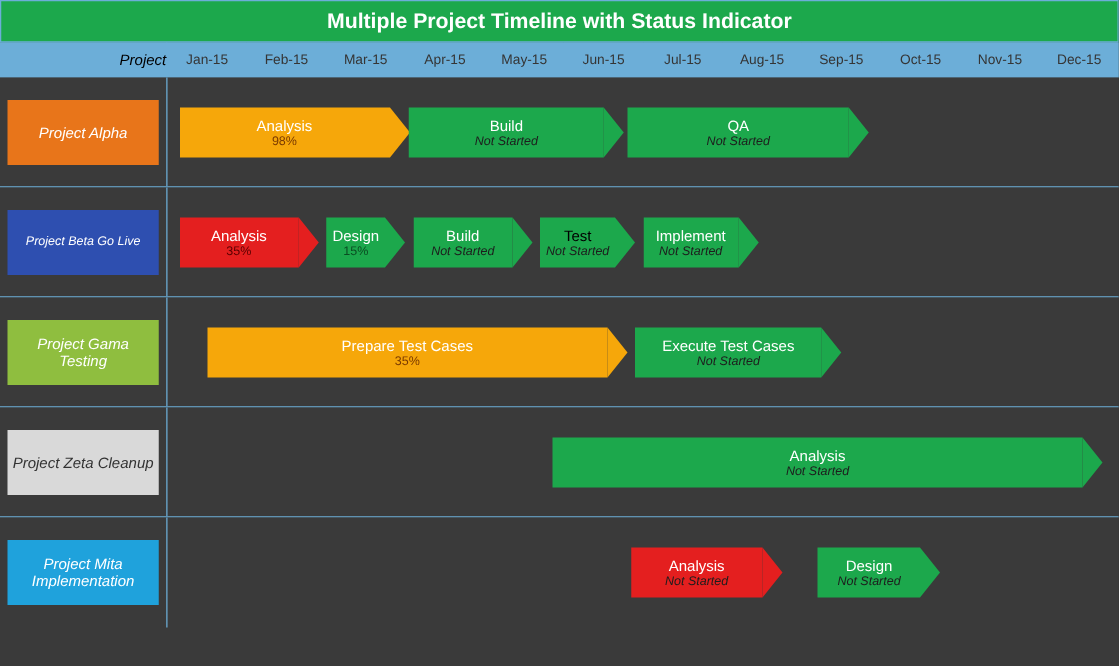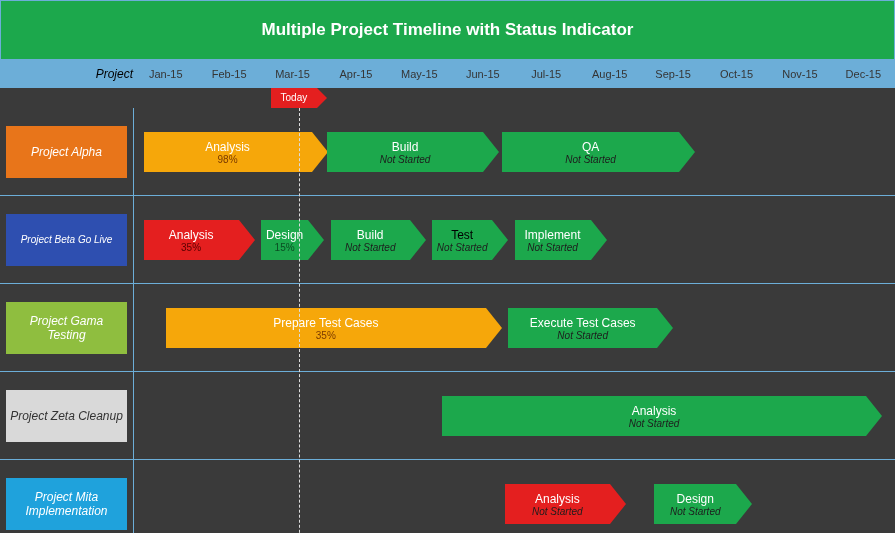--- a/index.html
+++ b/index.html
@@ -9,21 +9,21 @@
     width: 895px;
     height: 533px;
     overflow: hidden;
   }
   .title-bar {
     background: #1ca84c;
     color: #fff;
     text-align: center;
     font-weight: bold;
     font-size: 17px;
-    padding: 19px 0;
+    padding: 6px 0;
     border: 1px solid #6caed8;
   }
   .header-row {
     display: flex;
     background: #6caed8;
     border-bottom: 1px solid #6caed8;
     height: 28px;
   }
   .proj-col-header {
     width: 134px;
@@ -147,24 +147,20 @@
       <div class="month-header">Jul-15</div>
       <div class="month-header">Aug-15</div>
       <div class="month-header">Sep-15</div>
       <div class="month-header">Oct-15</div>
       <div class="month-header">Nov-15</div>
       <div class="month-header">Dec-15</div>
     </div>
 </div>
 
 <div class="rows-wrap">
-  <div class="today-row">
-    <div class="today-marker" id="today-marker" style="left: 270.883px; width: 46px;">Today</div>
-    <div class="today-line" id="today-line" style="left: 298.883px;"></div>
-  </div>
   <div id="rows">
       <div class="row">
         <div class="proj-label">
           <div style="background: rgb(232, 117, 26); width: 100%; height: 52px; display: flex; align-items: center; justify-content: center; font-size: 12px; padding: 0px 4px; text-align: center; color: rgb(255, 255, 255);">Project Alpha</div>
         </div>
         <div class="swim">
           <div class="task amber pct" style="left: 9.5125px; width: 168.054px; background: rgb(246, 167, 10); color: rgb(246, 167, 10);">
             <div class="tname" style="color: rgb(255, 255, 255);">Analysis</div>
             <div class="tstat">98%</div>
           </div>

